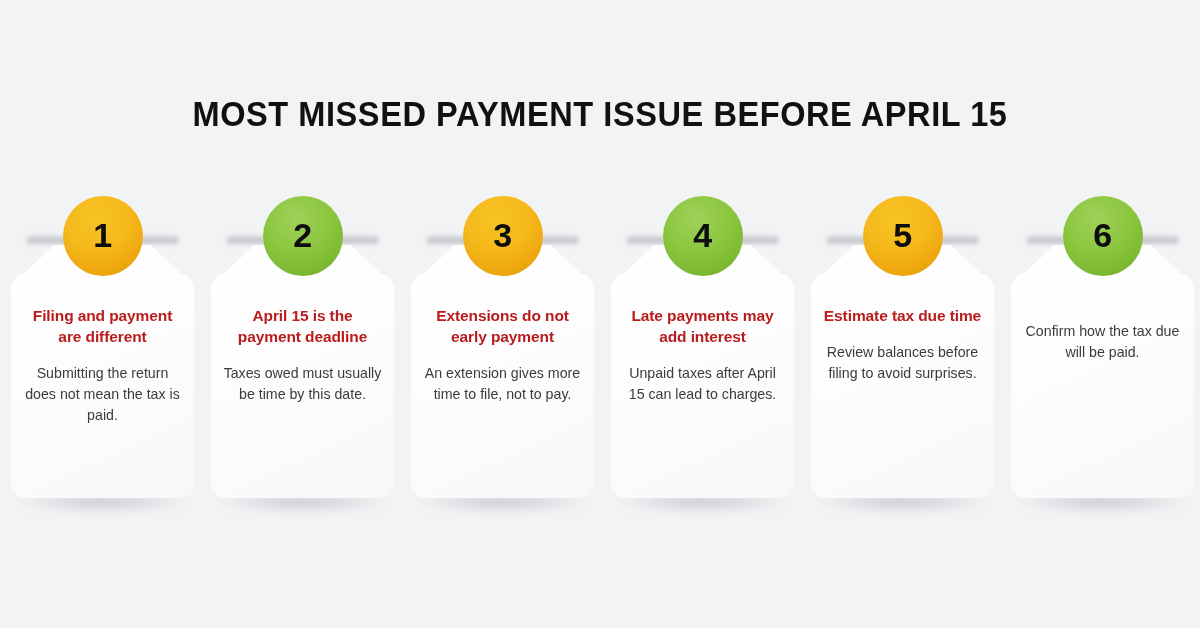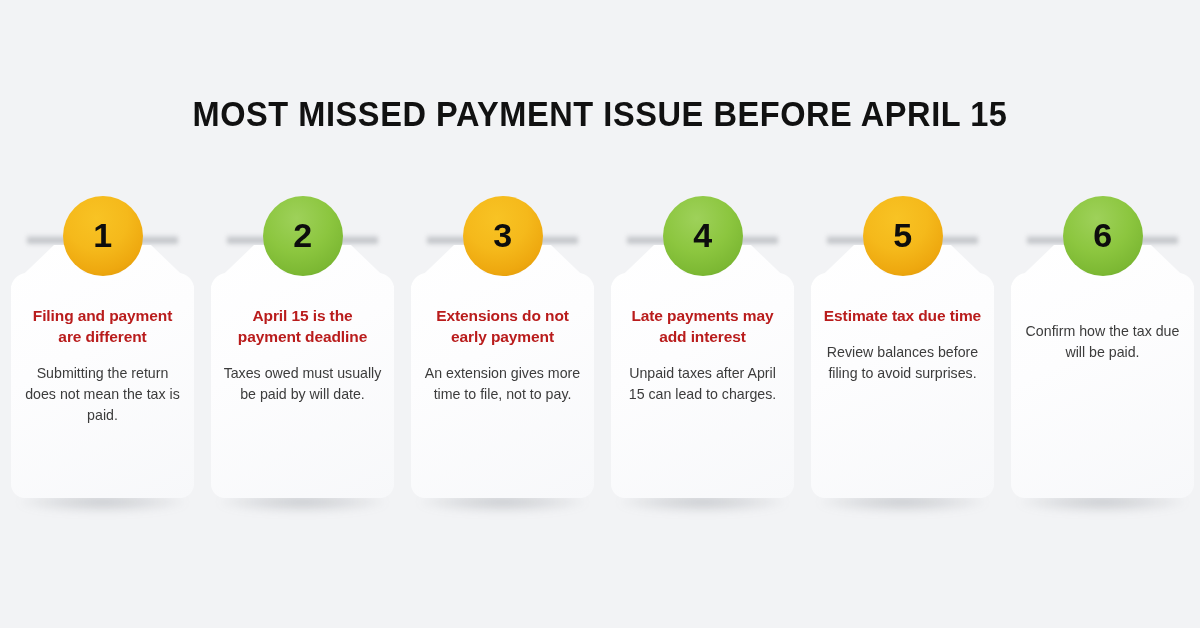--- a/index.html
+++ b/index.html
@@ -226,21 +226,21 @@
   <div class="card-wrap">
     <div class="card-bar-shadow"></div>
     <div class="card-bottom-shadow"></div>
     <div class="card-round"></div>
     <div class="card-body"></div>
     <div class="badge green">
       <span class="badge-number">2</span>
     </div>
     <div class="card-content">
       <div class="card-heading">April 15 is the payment deadline</div>
-      <div class="card-desc">Taxes owed must usually be paid by will date.</div>
+      <div class="card-desc">Taxes owed must usually be time by this date.</div>
     </div>
   </div>
 
   <div class="card-wrap">
     <div class="card-bar-shadow"></div>
     <div class="card-bottom-shadow"></div>
     <div class="card-round"></div>
     <div class="card-body"></div>
     <div class="badge amber">
       <span class="badge-number">3</span>

